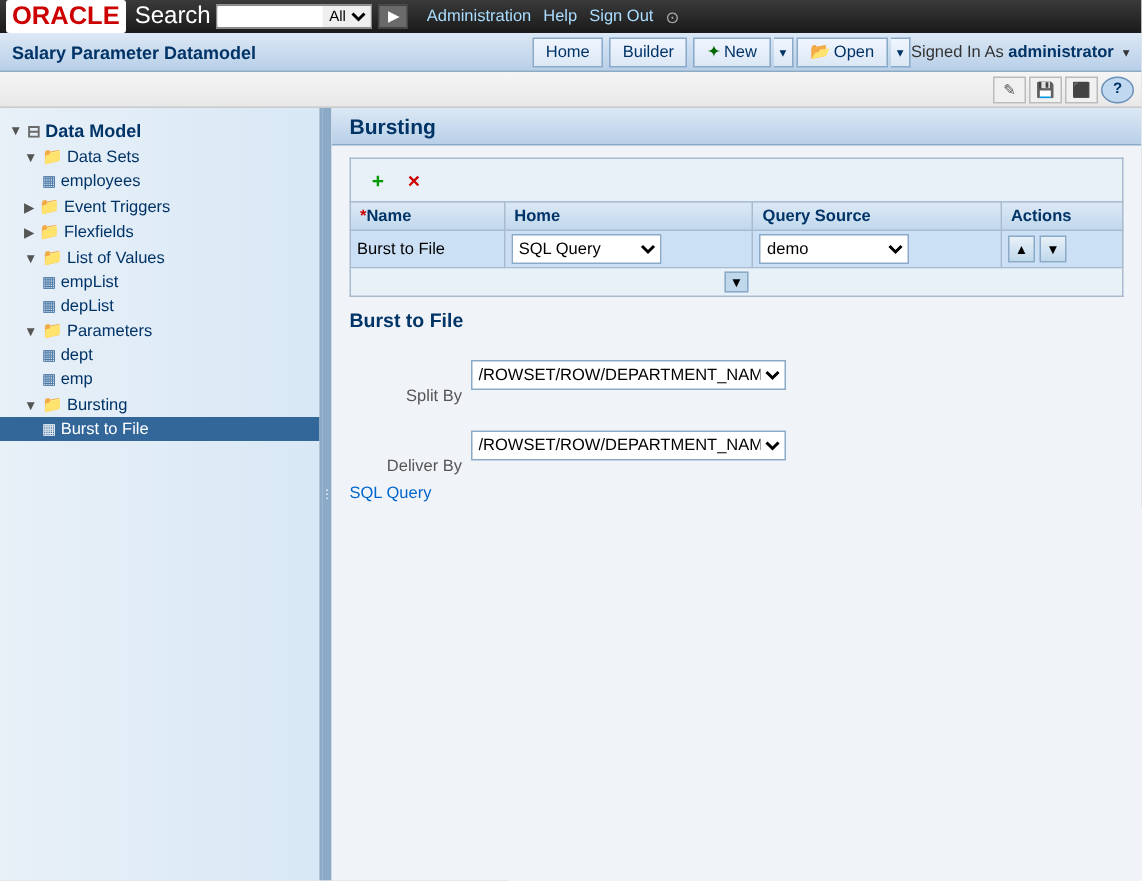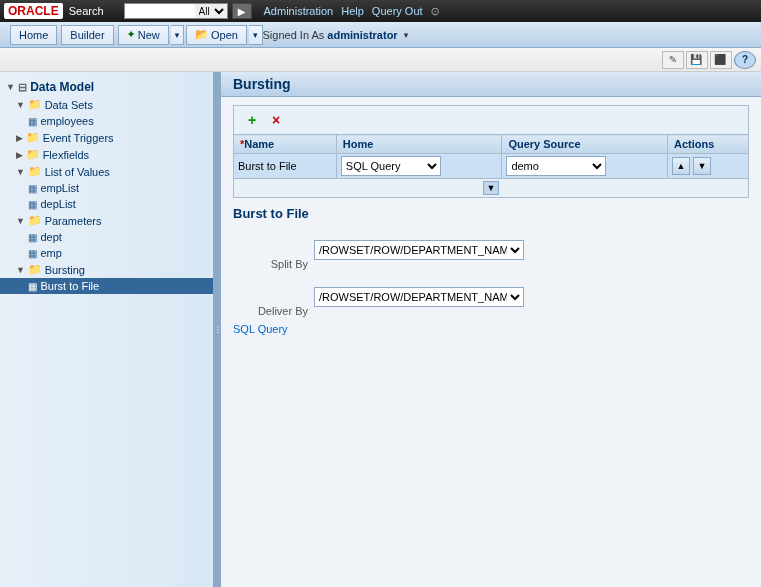--- a/index.html
+++ b/index.html
@@ -5,25 +5,25 @@
     * { box-sizing: border-box; margin: 0; padding: 0; }
     body { font-family: Arial, sans-serif; font-size: 12px; background: #d6d6d6; overflow: hidden; }
 
     
     #top-nav {
       display: flex; align-items: center;
       background: linear-gradient(to bottom, #3a3a3a, #1a1a1a);
       height: 22px; padding: 0 4px;
     }
     #oracle-logo {
-      color: #cc0000; font-weight: bold; font-size: 12px;
+      color: #cc0000; font-weight: bold; font-size: 17px;
       background: white; padding: 1px 4px; margin-right: 6px; border-radius: 2px;
     }
     #app-title { color: white; font-size: 12px; font-weight: bold; margin-right: auto; }
-    #search-label { color: white; font-size: 11px; margin-right: 20px; }
+    #search-label { color: white; font-size: 16px; margin-right: 4px; }
     #search-input-wrap {
       display: flex; align-items: center; background: white; border: 1px solid #888;
       height: 16px; margin-right: 4px;
     }
     #search-input-wrap input { border: none; outline: none; font-size: 11px; width: 80px; padding: 0 2px; }
     #search-go-btn {
       background: #6a6a6a; border: 1px solid #444; color: white;
       font-size: 10px; height: 16px; width: 20px; cursor: pointer;
       display: flex; align-items: center; justify-content: center; margin-right: 8px;
     }
@@ -181,25 +181,26 @@
   <span id="search-label">Search</span>
   <div id="search-input-wrap">
     <input type="text" style="width: 70px;">
     <select style="font-size:10px;border:none;height:14px;">
       <option>All</option>
     </select>
   </div>
   <div id="search-go-btn">▶</div>
   <span class="top-nav-link">Administration</span>
   <span class="top-nav-link">Help</span>
-  <span class="top-nav-link">Query Out</span>
+  <span class="top-nav-link">Sign Out</span>
   <span style="color:#aaa;margin-left:4px;font-size:11px;">⊙</span>
 </div>
 
 <div id="second-nav">
+  <span id="model-title">Salary Parameter Datamodel</span>
   <button class="nav-btn">Home</button>
   <button class="nav-btn">Builder</button>
   <div class="nav-btn-wrap">
     <button class="nav-btn">
       <span style="color:#006600;margin-right:2px;">✦</span>
       <span>New</span>
     </button>
     <button class="nav-btn-arrow">▾</button>
   </div>
   <div class="nav-btn-wrap">

